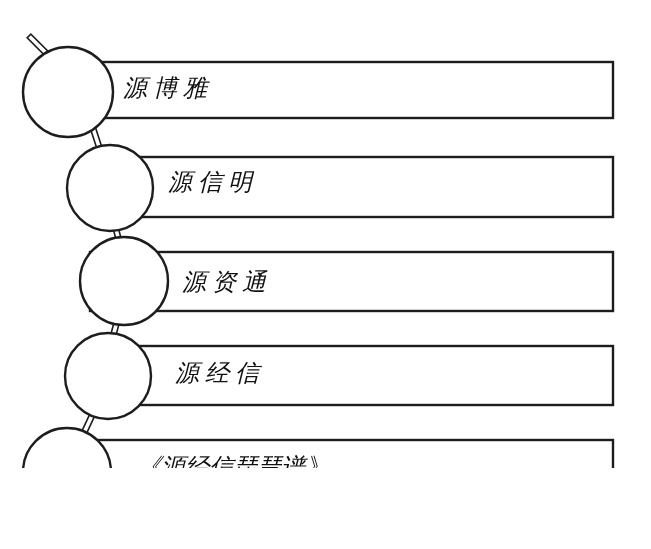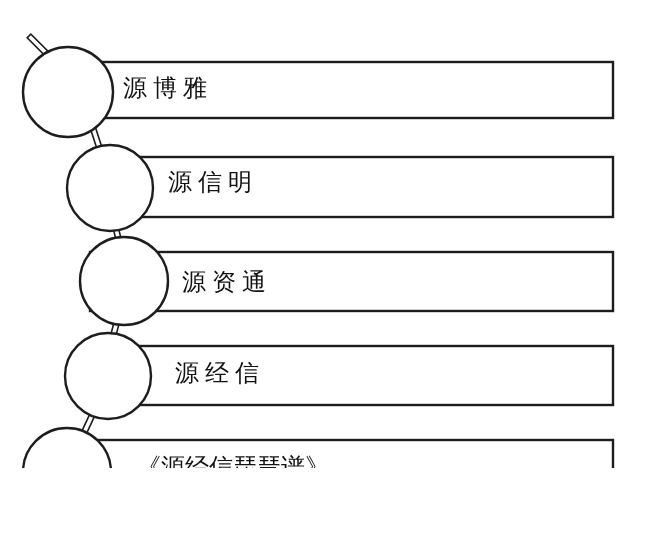--- a/index.html
+++ b/index.html
@@ -8,20 +8,21 @@
     --shape-fill:#ffffff;
     --bg-color:#ffffff;
   }
   html,body{margin:0;padding:0;background:var(--bg-color);}
   .stage{
     position:relative;
     width:651px;height:468px;
     background:var(--bg-color);
     overflow:hidden;
     font-family:"Liberation Serif","DejaVu Serif",serif;
+    font-style:italic;
   }
   svg{display:block;}
   .bar{
     fill:var(--shape-fill);
     stroke:var(--line-color);
     stroke-width:2.4;
   }
   .node-circle{
     fill:var(--shape-fill);
     stroke:var(--line-color);

